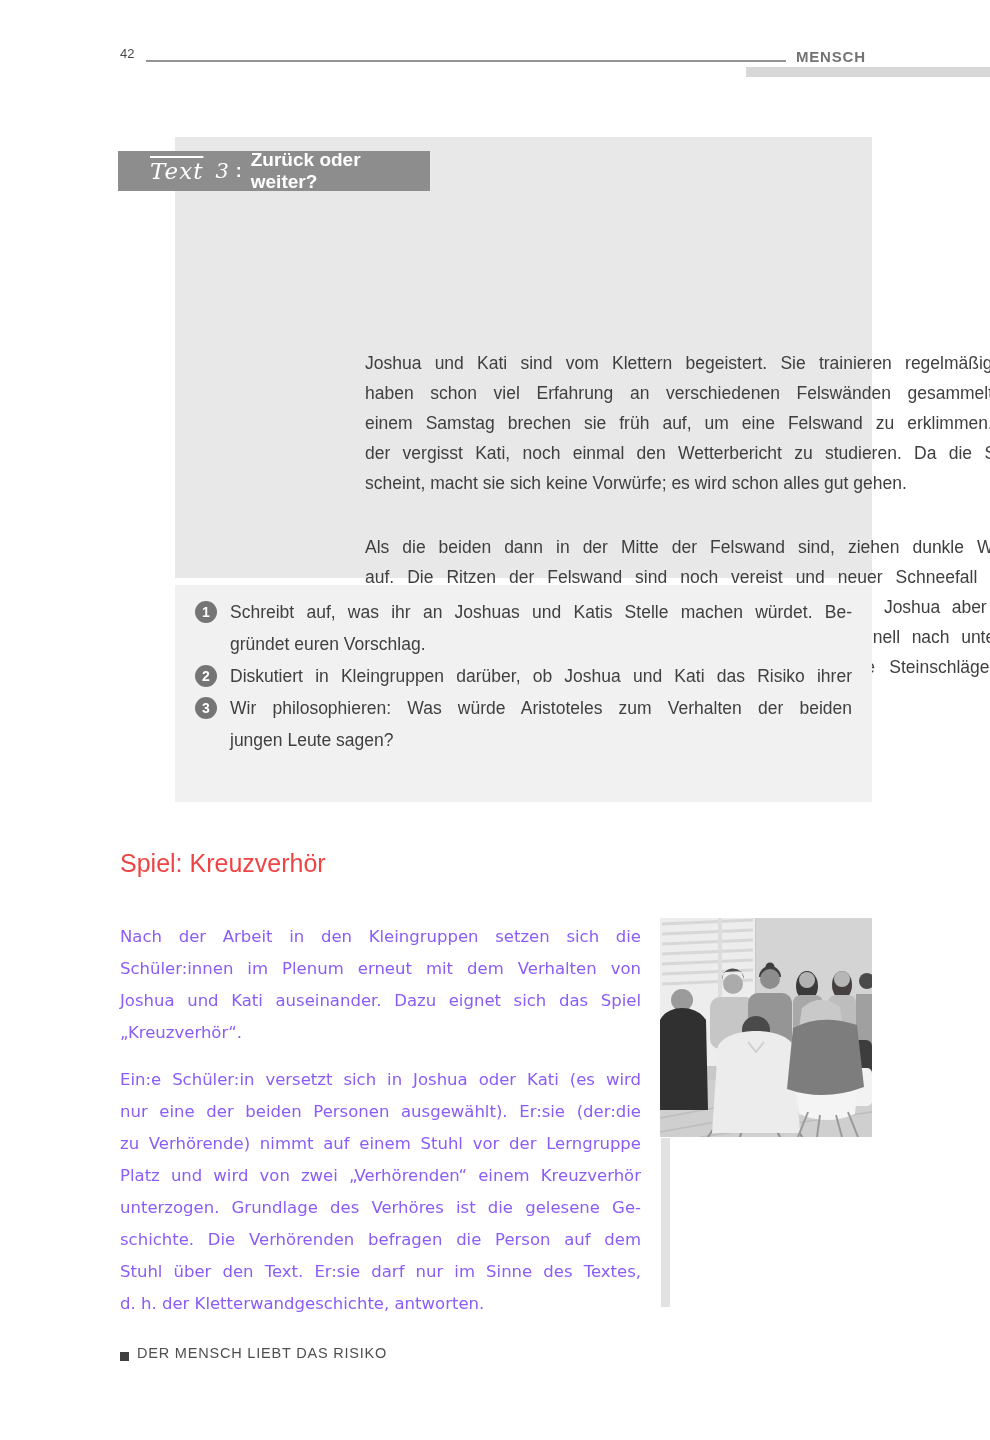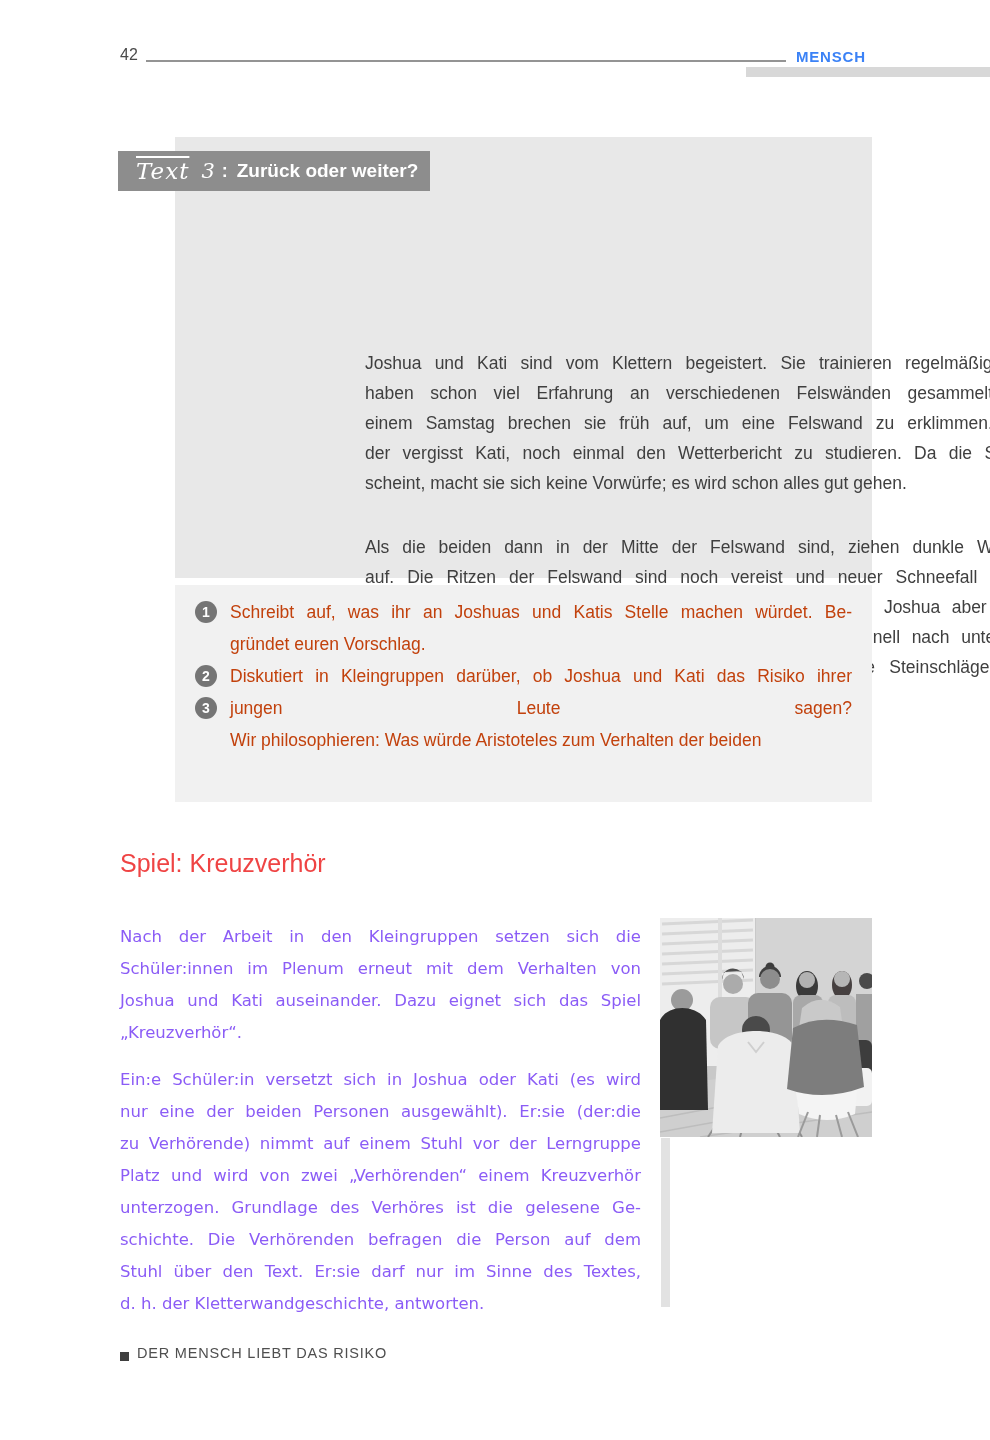--- a/index.html
+++ b/index.html
@@ -1,51 +1,51 @@
 <!DOCTYPE html>
 <html lang="de"><head>
 <meta charset="utf-8">
 <style>
   html,body{margin:0;padding:0;background:#fff;}
   .page{position:relative;width:990px;height:1440px;background:#ffffff;
         font-family:"Liberation Sans",sans-serif;overflow:hidden;}
 
   
-  .pagenum{position:absolute;left:120px;top:46px;font-size:16px;color:#4a4a4a;}
+  .pagenum{position:absolute;left:120px;top:46px;font-size:13px;color:#4a4a4a;}
   .hline{position:absolute;left:146px;top:60px;width:640px;height:2px;background:#949494;}
   .htitle{position:absolute;left:796px;top:48px;font-size:15px;font-weight:bold;
-          color:#3b82f6;letter-spacing:0.8px;}
+          color:#737373;letter-spacing:0.8px;}
   .hbar{position:absolute;left:746px;top:67px;width:244px;height:10px;background:#d8d8d8;}
 
   
   .storybox{position:absolute;left:175px;top:137px;width:697px;height:441px;background:#e8e8e8;}
   .labelbox{position:absolute;left:118px;top:151px;width:312px;height:40px;background:#8d8d8d;
-            display:flex;align-items:center;padding-left:18px;box-sizing:border-box;color:#fff;}
+            display:flex;align-items:center;padding-left:32px;box-sizing:border-box;color:#fff;}
   .lblscript{font-family:"DejaVu Serif",serif;font-style:italic;font-size:23px;
              letter-spacing:1px;text-decoration:overline;}
   .lblnum{font-family:"DejaVu Serif",serif;font-style:italic;font-size:21px;margin-left:12px;}
   .lblcolon{margin:0 9px 0 7px;font-size:18px;font-weight:bold;}
-  .lbltitle{font-weight:bold;font-size:19px;text-align:center;}
+  .lbltitle{font-weight:bold;font-size:19px;}
 
   .storyp{position:absolute;left:190px;width:670px;font-size:17.5px;line-height:30px;color:#3f3f3f;}
   .storyp1{top:211px;}
   .storyp2{top:395px;}
 
   
   .jl > div{text-align:justify;text-align-last:justify;}
   .jl > div:last-child{text-align-last:left;}
 
   
   .tasksbox{position:absolute;left:175px;top:585px;width:697px;height:217px;background:#f1f1f1;}
   .tasks{position:absolute;left:20px;top:11px;width:657px;}
   .task{display:flex;}
   .tnum{width:22px;height:22px;border-radius:50%;background:#757575;color:#ffffff;
         font-size:14px;font-weight:bold;display:flex;align-items:center;justify-content:center;
         margin-top:5px;flex:none;}
-  .task .jl{margin-left:13px;width:630px;font-size:17.5px;line-height:32px;color:#c2410c;}
+  .task .jl{margin-left:13px;width:630px;font-size:17.5px;line-height:32px;color:#404040;}
   .task:nth-child(2) .jl > div:last-child{text-align-last:justify;}
 
   
   .spielhead{position:absolute;left:120px;top:849px;font-size:25px;color:#ef4444;}
   .spielp{position:absolute;left:120px;width:521px;font-size:16.5px;line-height:32px;
           color:#8b5cf6;font-family:"DejaVu Sans",sans-serif;}
   .spielp1{top:921px;}
   .spielp2{top:1064px;}
 
   .photo{position:absolute;left:660px;top:918px;width:212px;height:219px;}
@@ -100,22 +100,22 @@
       </div>
       <div class="task">
         <span class="tnum">2</span>
         <div class="jl">
             <div>Diskutiert in Kleingruppen darüber, ob Joshua und Kati das Risiko ihrer</div>
           </div>
       </div>
       <div class="task">
         <span class="tnum">3</span>
         <div class="jl">
+            <div>Wir philosophieren: Was würde Aristoteles zum Verhalten der beiden</div>
             <div>jungen Leute sagen?</div>
-            <div>Wir philosophieren: Was würde Aristoteles zum Verhalten der beiden</div>
           </div>
       </div>
     </div>
   </div>
 
   <div class="spielhead">Spiel: Kreuzverhör</div>
   <div class="spielp spielp1 jl">
       <div>Nach der Arbeit in den Kleingruppen setzen sich die</div>
       <div>Schüler:innen im Plenum erneut mit dem Verhalten von</div>
       <div>Joshua und Kati auseinander. Dazu eignet sich das Spiel</div>

